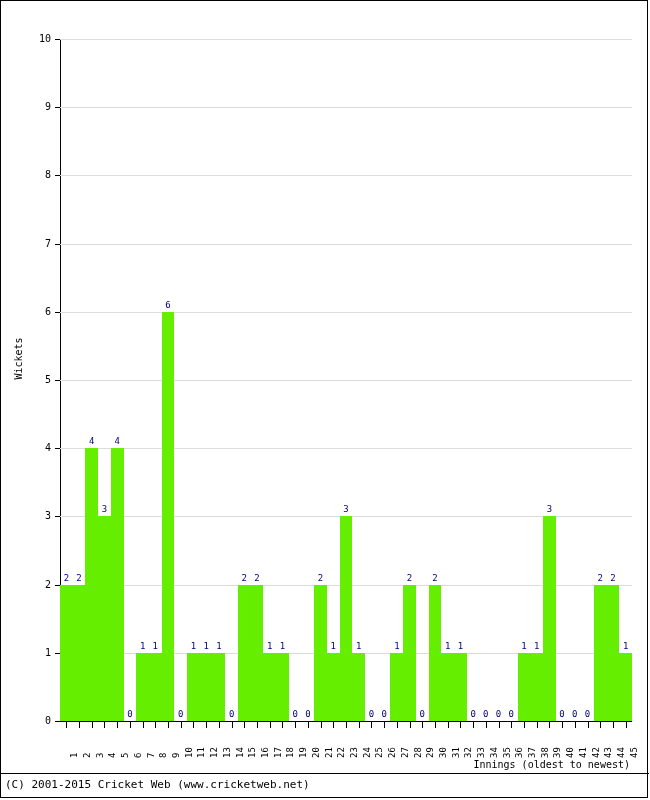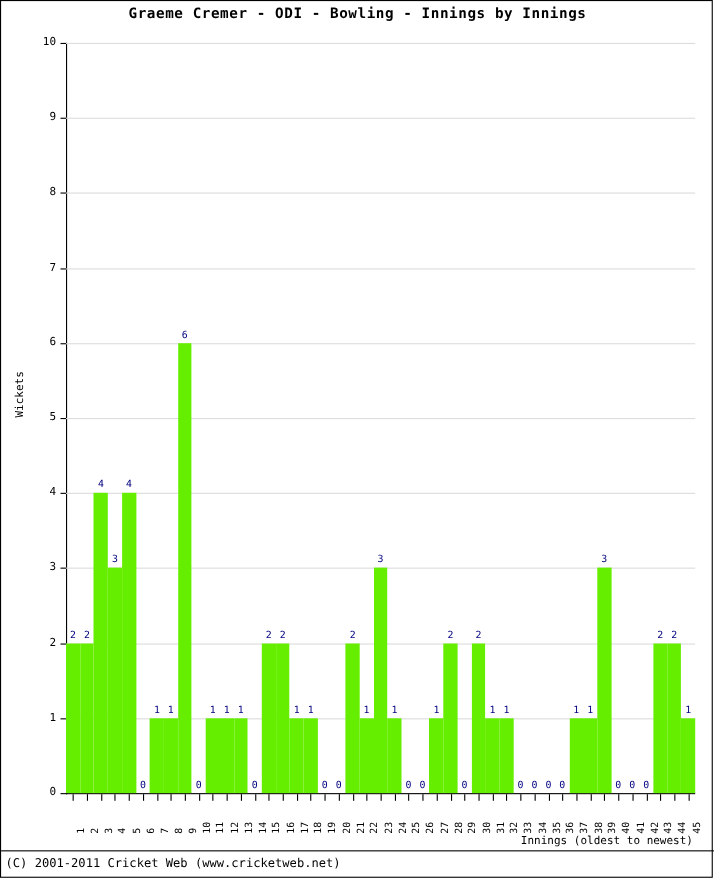--- a/index.html
+++ b/index.html
@@ -180,21 +180,20 @@
     font-size: 11px;
     color: #000000;
     white-space: nowrap;
   }
 </style>
 </head>
 <body>
 
 <div id="frame">
 
-  <div id="chart-title">Graeme Cremer - ODI - Bowling - Innings by Innings</div>
 
   <div id="y-labels-wrap">
       <div class="y-tick-mark" style="top: 720px;"></div>
       <div class="y-lab" style="top: 714px;">0</div>
       <div class="y-tick-mark" style="top: 651.8px;"></div>
       <div class="y-lab" style="top: 645.8px;">1</div>
       <div class="y-tick-mark" style="top: 583.6px;"></div>
       <div class="y-lab" style="top: 577.6px;">2</div>
       <div class="y-tick-mark" style="top: 515.4px;"></div>
       <div class="y-lab" style="top: 509.4px;">3</div>
@@ -491,15 +490,15 @@
       <div class="x-lab" style="left: 506.089px; top: 30px;">40</div>
       <div class="x-lab" style="left: 518.8px; top: 30px;">41</div>
       <div class="x-lab" style="left: 531.511px; top: 30px;">42</div>
       <div class="x-lab" style="left: 544.222px; top: 30px;">43</div>
       <div class="x-lab" style="left: 556.933px; top: 30px;">44</div>
       <div class="x-lab" style="left: 569.644px; top: 30px;">45</div>
     </div>
   <div id="x-axis-title">Innings (oldest to newest)</div>
 
   <div id="footer-sep"></div>
-  <div id="copyright">(C) 2001-2011 Cricket Web (www.cricketweb.net)</div>
+  <div id="copyright">(C) 2001-2015 Cricket Web (www.cricketweb.net)</div>
 
 </div>
 
 </body></html>

